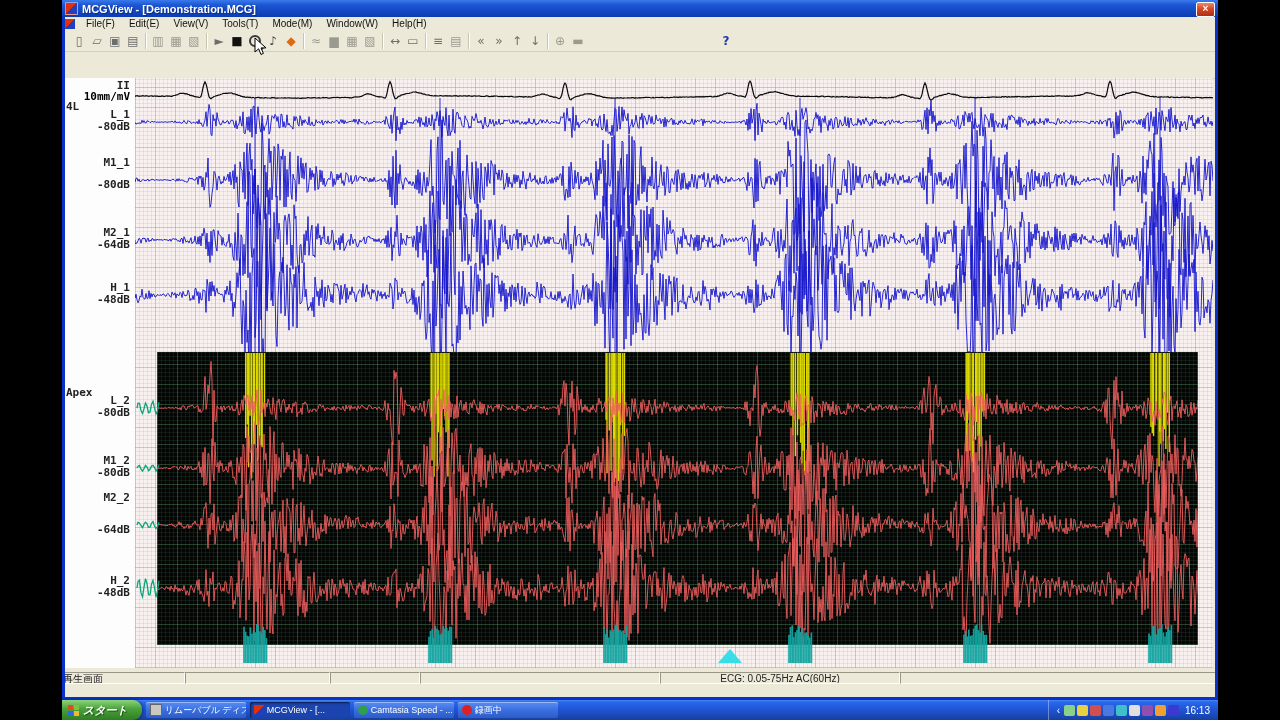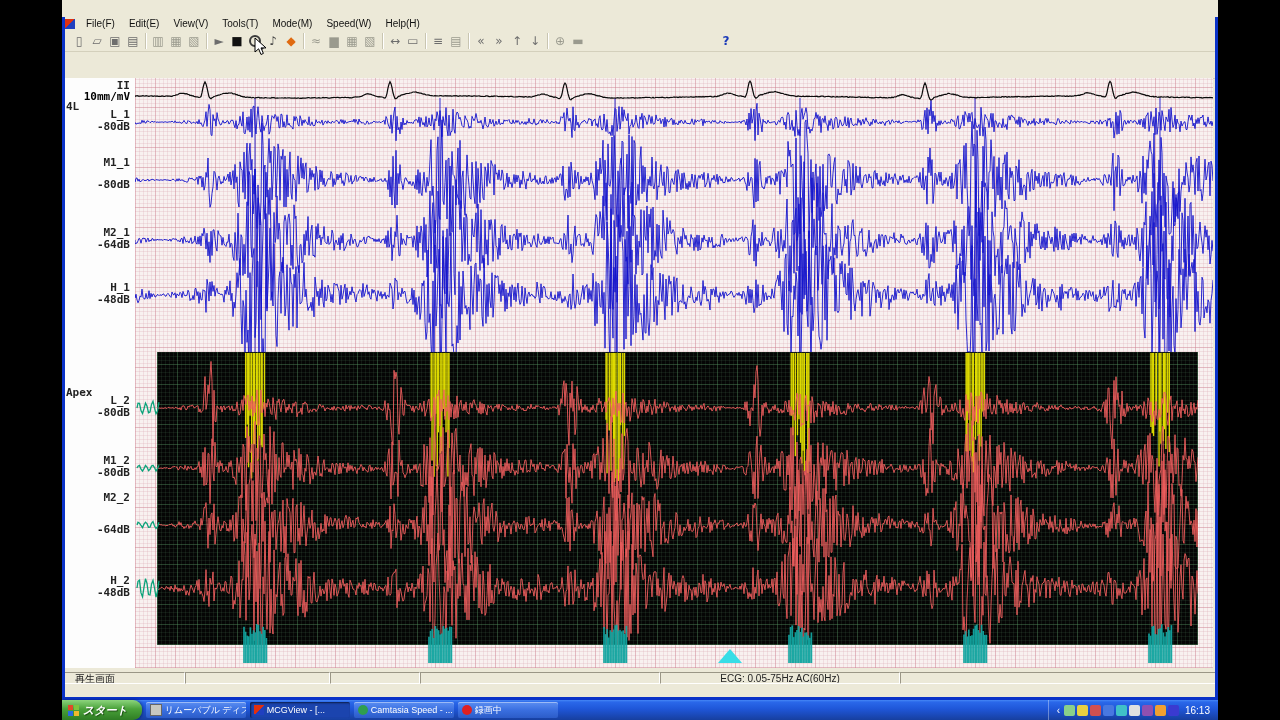--- a/index.html
+++ b/index.html
@@ -72,21 +72,21 @@
   .chlbl{position:absolute;left:0;width:68px;text-align:right;z-index:4;
     font-family:"DejaVu Sans Mono",monospace;font-size:11px;font-weight:bold;color:#222;}
   .sidelbl{position:absolute;left:4px;z-index:4;font-family:"DejaVu Sans Mono",monospace;
     font-size:11px;font-weight:bold;color:#222;}
 
   
   .statusrow{position:absolute;left:0;width:100%;display:flex;font-size:10px;color:#222;}
   .s-cell{height:12px;line-height:12px;background:#ece9d8;box-sizing:border-box;
     border:1px solid;border-color:#9a9686 #ffffff #ffffff #9a9686;overflow:hidden;white-space:nowrap;}
   .s-center{text-align:center;}
-  .s-left{padding-left:12px;}
+  .s-left{padding-left:0;}
   .s-flex{flex:1;}
 
   .win-border-l{position:absolute;left:0;top:17px;width:3px;height:683px;background:#0a32c8;z-index:30;}
   .win-border-r{position:absolute;right:0;top:17px;width:3px;height:683px;background:#0a32c8;z-index:30;}
   .win-border-b{position:absolute;left:0;top:697px;width:100%;height:3px;background:#0a32c8;z-index:30;}
 
   
   #taskbar{position:absolute;left:62px;top:700px;width:1156px;height:20px;
     background:linear-gradient(180deg,#4687f5 0%,#2a68ea 10%,#1f56d8 45%,#173f9f 100%);
     display:flex;align-items:center;z-index:40;}
@@ -108,29 +108,34 @@
   .clock{color:#fff;font-size:10px;padding:0 6px 0 4px;}
 
   .cursor{position:absolute;left:254px;top:37px;z-index:60;}
 </style>
 </head>
 <body>
 
 <div id="screen">
   <div id="app">
 
+    <div class="titlebar">
+      <span class="app-ico"></span>
+      <span class="title">MCGView - [Demonstration.MCG]</span>
+      <span class="close">×</span>
+    </div>
 
     <div class="menubar">
       <span class="mdi-ico"></span>
       <span class="menu-item">File(F)</span>
       <span class="menu-item">Edit(E)</span>
       <span class="menu-item">View(V)</span>
       <span class="menu-item">Tools(T)</span>
       <span class="menu-item">Mode(M)</span>
-      <span class="menu-item">Speed(W)</span>
+      <span class="menu-item">Window(W)</span>
       <span class="menu-item">Help(H)</span>
     </div>
 
     <div class="toolbar" id="toolbar">
         <span class="tb-btn" style="color: rgb(109, 109, 109);">▯</span>
         <span class="tb-btn" style="color: rgb(109, 109, 109);">▱</span>
         <span class="tb-btn" style="color: rgb(109, 109, 109);">▣</span>
         <span class="tb-btn" style="color: rgb(109, 109, 109);">▤</span>
         <span class="tb-sep"></span>
         <span class="tb-btn" style="color: rgb(154, 154, 142);">▥</span>

